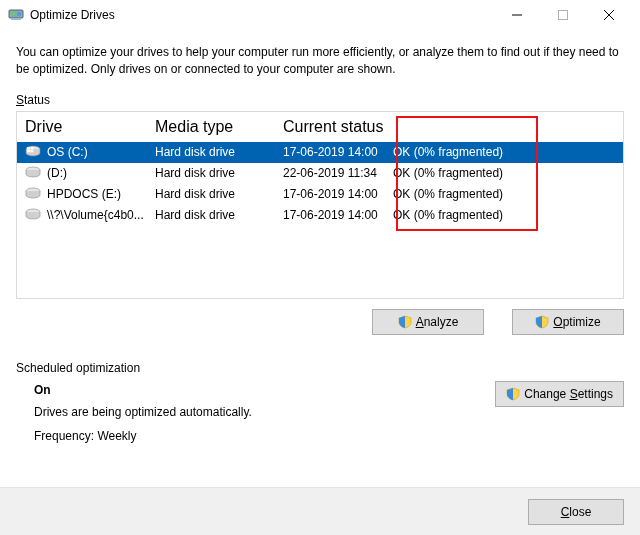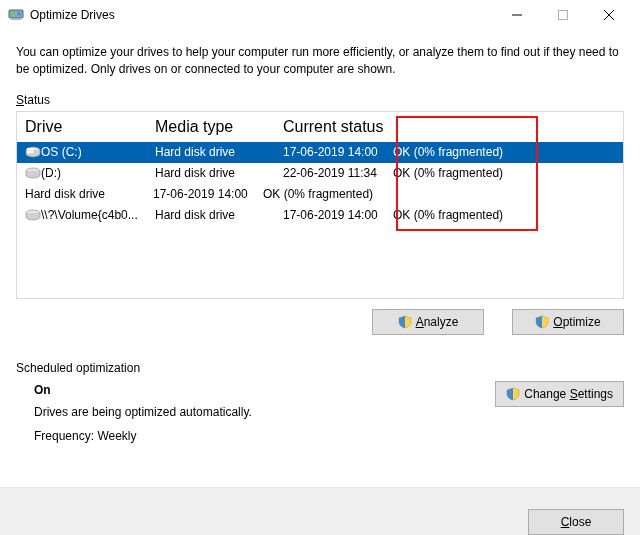--- a/index.html
+++ b/index.html
@@ -34,21 +34,21 @@
     position:relative;
   }
   .cols { display:flex; padding: 6px 8px 6px 8px; font-size:16px; color:#000; }
   .col-drive { width:130px; }
   .col-media { width:128px; }
   .col-last  { width:110px; }
   .col-status{ flex:1; }
   .rows { }
   .row { display:flex; align-items:center; padding: 2px 8px; font-size:12px; height:21px; }
   .row.selected { background:#0063b1; color:#fff; }
-  .row .col-drive { display:flex; align-items:center; gap:0; }
+  .row .col-drive { display:flex; gap:6px; }
   .row .col-drive .drv-icon { display:flex; }
   .row .drv-text { white-space:nowrap; overflow:hidden; text-overflow:ellipsis; max-width:104px; }
   .red-box {
     position:absolute;
     left:379px; top:4px;
     width:142px; height:115px;
     border:2px solid #e11; pointer-events:none;
   }
   .btn-row { display:flex; justify-content:flex-end; gap:28px; margin-top:10px; }
   .btn {
@@ -62,21 +62,21 @@
   .shield { display:flex; }
   .sched-label { margin-top:26px; margin-bottom:8px; font-size:12px; }
   .sched-body { padding-left:18px; position:relative; }
   .sched-on { font-weight:600; font-size:12px; margin-bottom:8px; }
   .sched-desc { font-size:12px; margin-bottom:10px; }
   .sched-freq { font-size:12px; }
   .change-btn-wrap { position:absolute; right:0; top:-2px; }
   .bottom-bar {
     position:absolute; left:0; right:0; bottom:0;
     height:48px; background:#f0f0f0; border-top:1px solid #e5e5e5;
-    display:flex; align-items:flex-end; justify-content:flex-end; padding:0 16px;
+    display:flex; align-items:center; justify-content:flex-end; padding:0 16px;
   }
 </style>
 </head>
 <body>
 
 <div class="titlebar">
   <span class="icon">
     <svg width="16" height="16" viewBox="0 0 16 16">
         <rect x="1" y="3" width="14" height="8" rx="1" fill="#8aa" stroke="#567"></rect>
         <rect x="3" y="11" width="10" height="2" fill="#9bd"></rect>
@@ -142,20 +142,29 @@
                 <path d="M1 4 V8 A7 3 0 0 0 15 8 V4" fill="#d0d0d0" stroke="#888" stroke-width="0.6"></path>
               </svg>
             </span>
             <span class="drv-text">(D:)</span>
           </div>
           <div class="col-media">Hard disk drive</div>
           <div class="col-last">22-06-2019 11:34</div>
           <div class="col-status">OK (0% fragmented)</div>
         </div>
         <div class="row">
+          <div class="col-drive">
+            <span class="drv-icon">
+              <svg width="16" height="12" viewBox="0 0 16 12">
+                <ellipse cx="8" cy="4" rx="7" ry="3" fill="#e6e6e6" stroke="#888" stroke-width="0.6"></ellipse>
+                <path d="M1 4 V8 A7 3 0 0 0 15 8 V4" fill="#d0d0d0" stroke="#888" stroke-width="0.6"></path>
+              </svg>
+            </span>
+            <span class="drv-text">HPDOCS (E:)</span>
+          </div>
           <div class="col-media">Hard disk drive</div>
           <div class="col-last">17-06-2019 14:00</div>
           <div class="col-status">OK (0% fragmented)</div>
         </div>
         <div class="row">
           <div class="col-drive">
             <span class="drv-icon">
               <svg width="16" height="12" viewBox="0 0 16 12">
                 <ellipse cx="8" cy="4" rx="7" ry="3" fill="#e6e6e6" stroke="#888" stroke-width="0.6"></ellipse>
                 <path d="M1 4 V8 A7 3 0 0 0 15 8 V4" fill="#d0d0d0" stroke="#888" stroke-width="0.6"></path>

